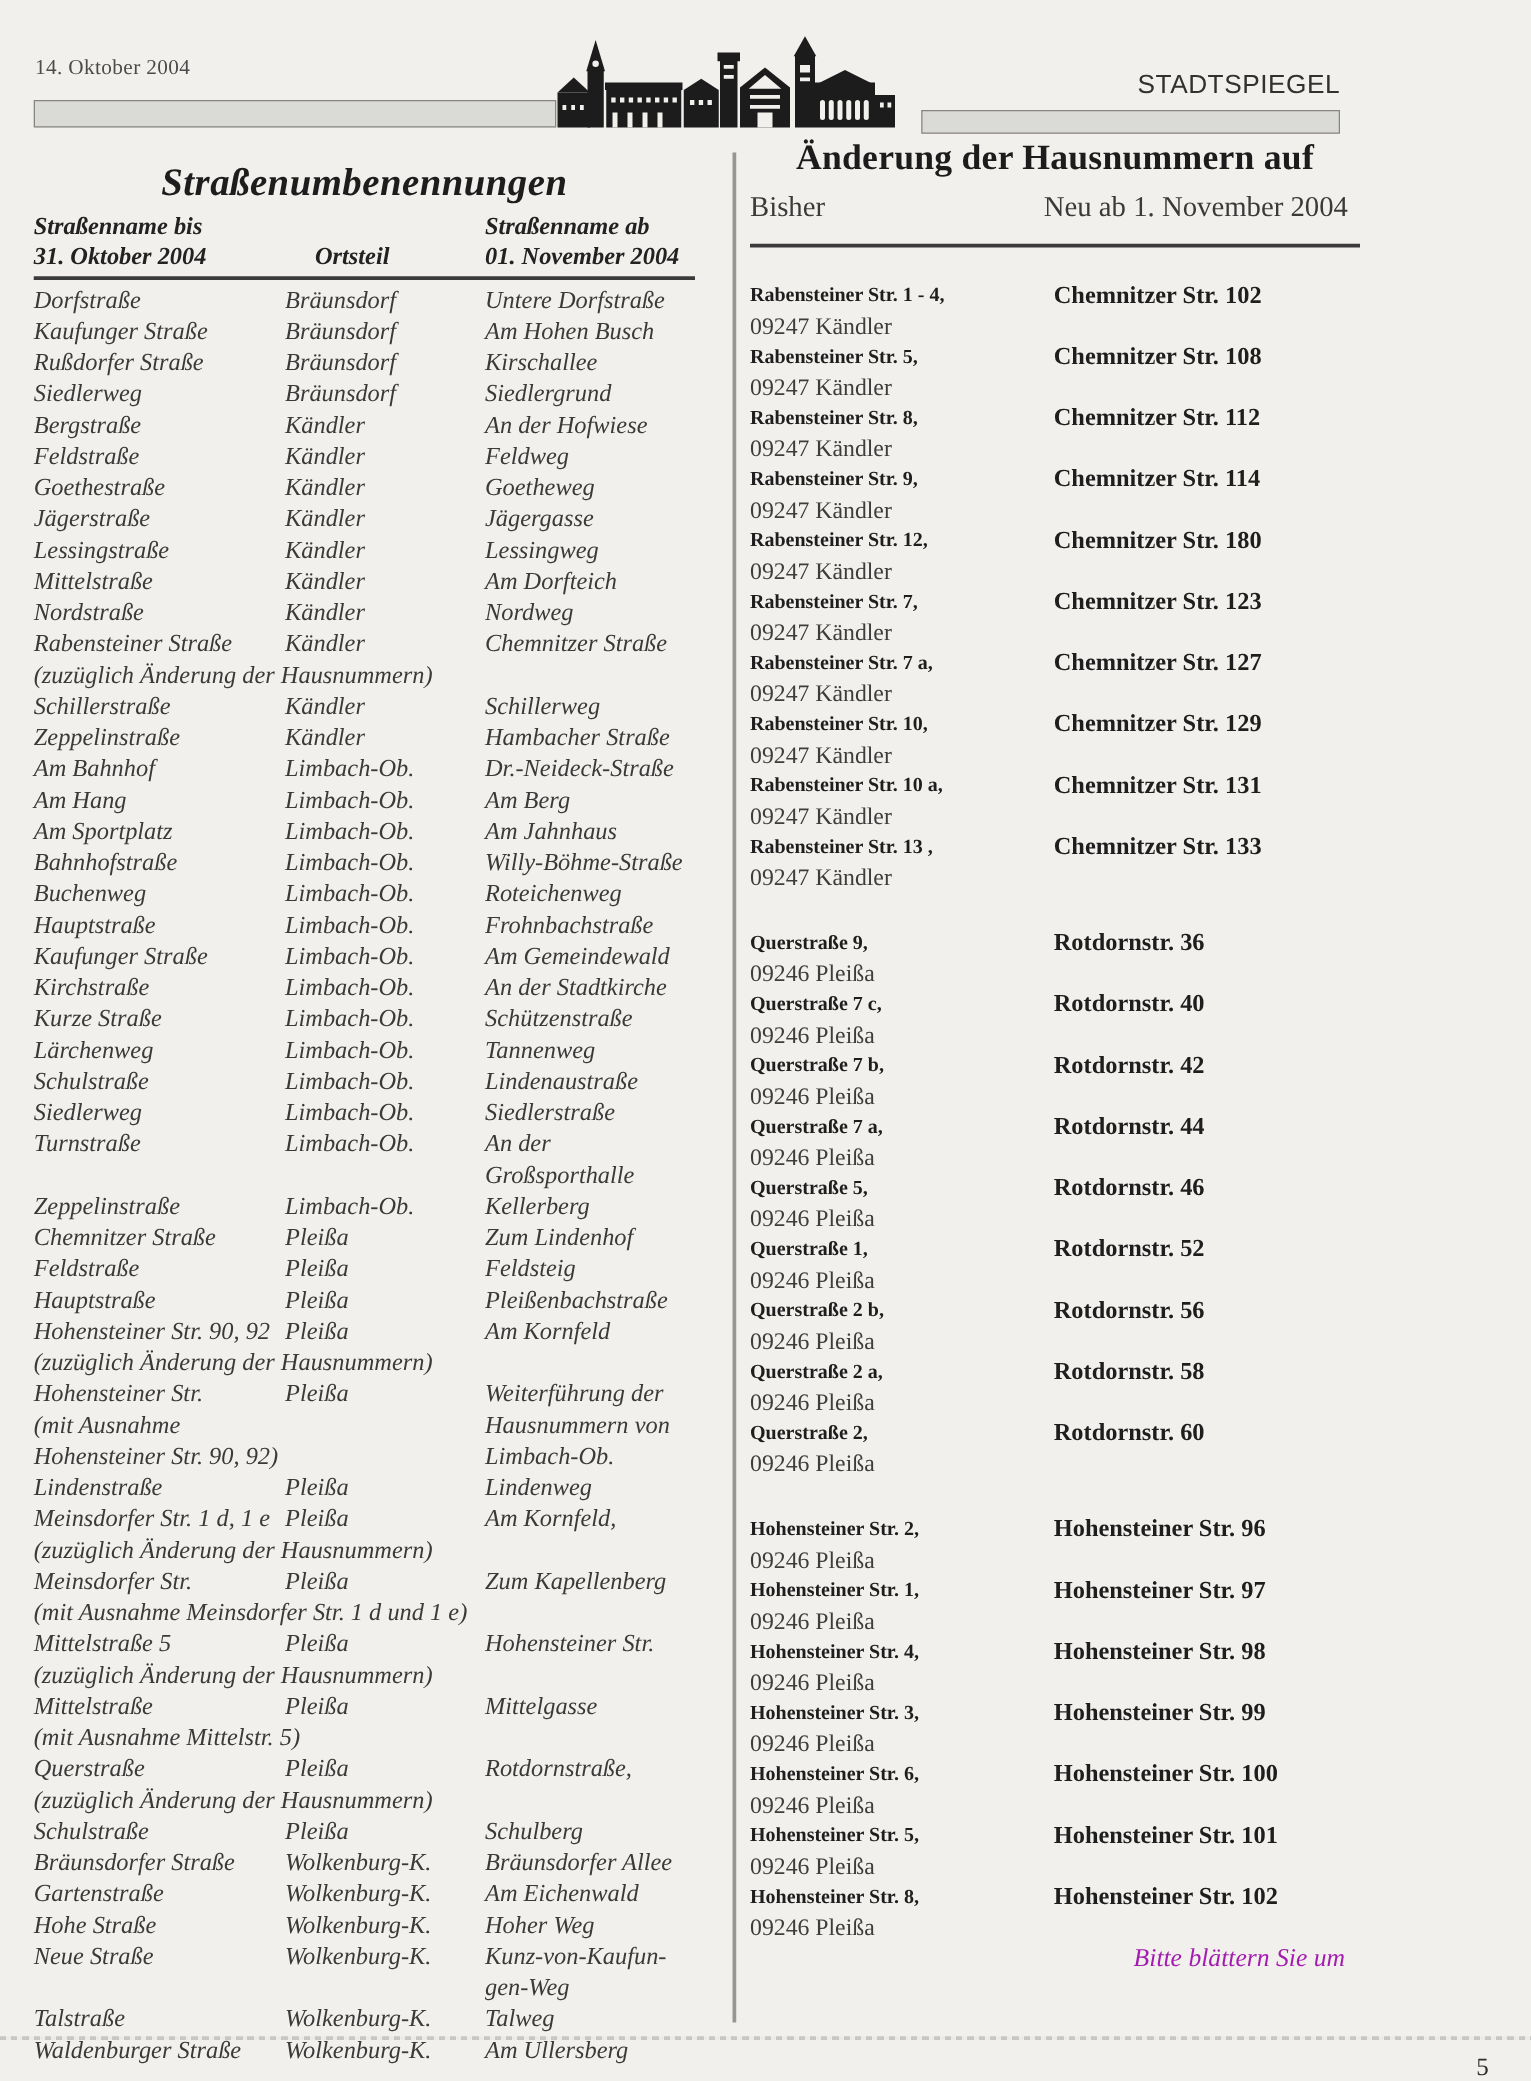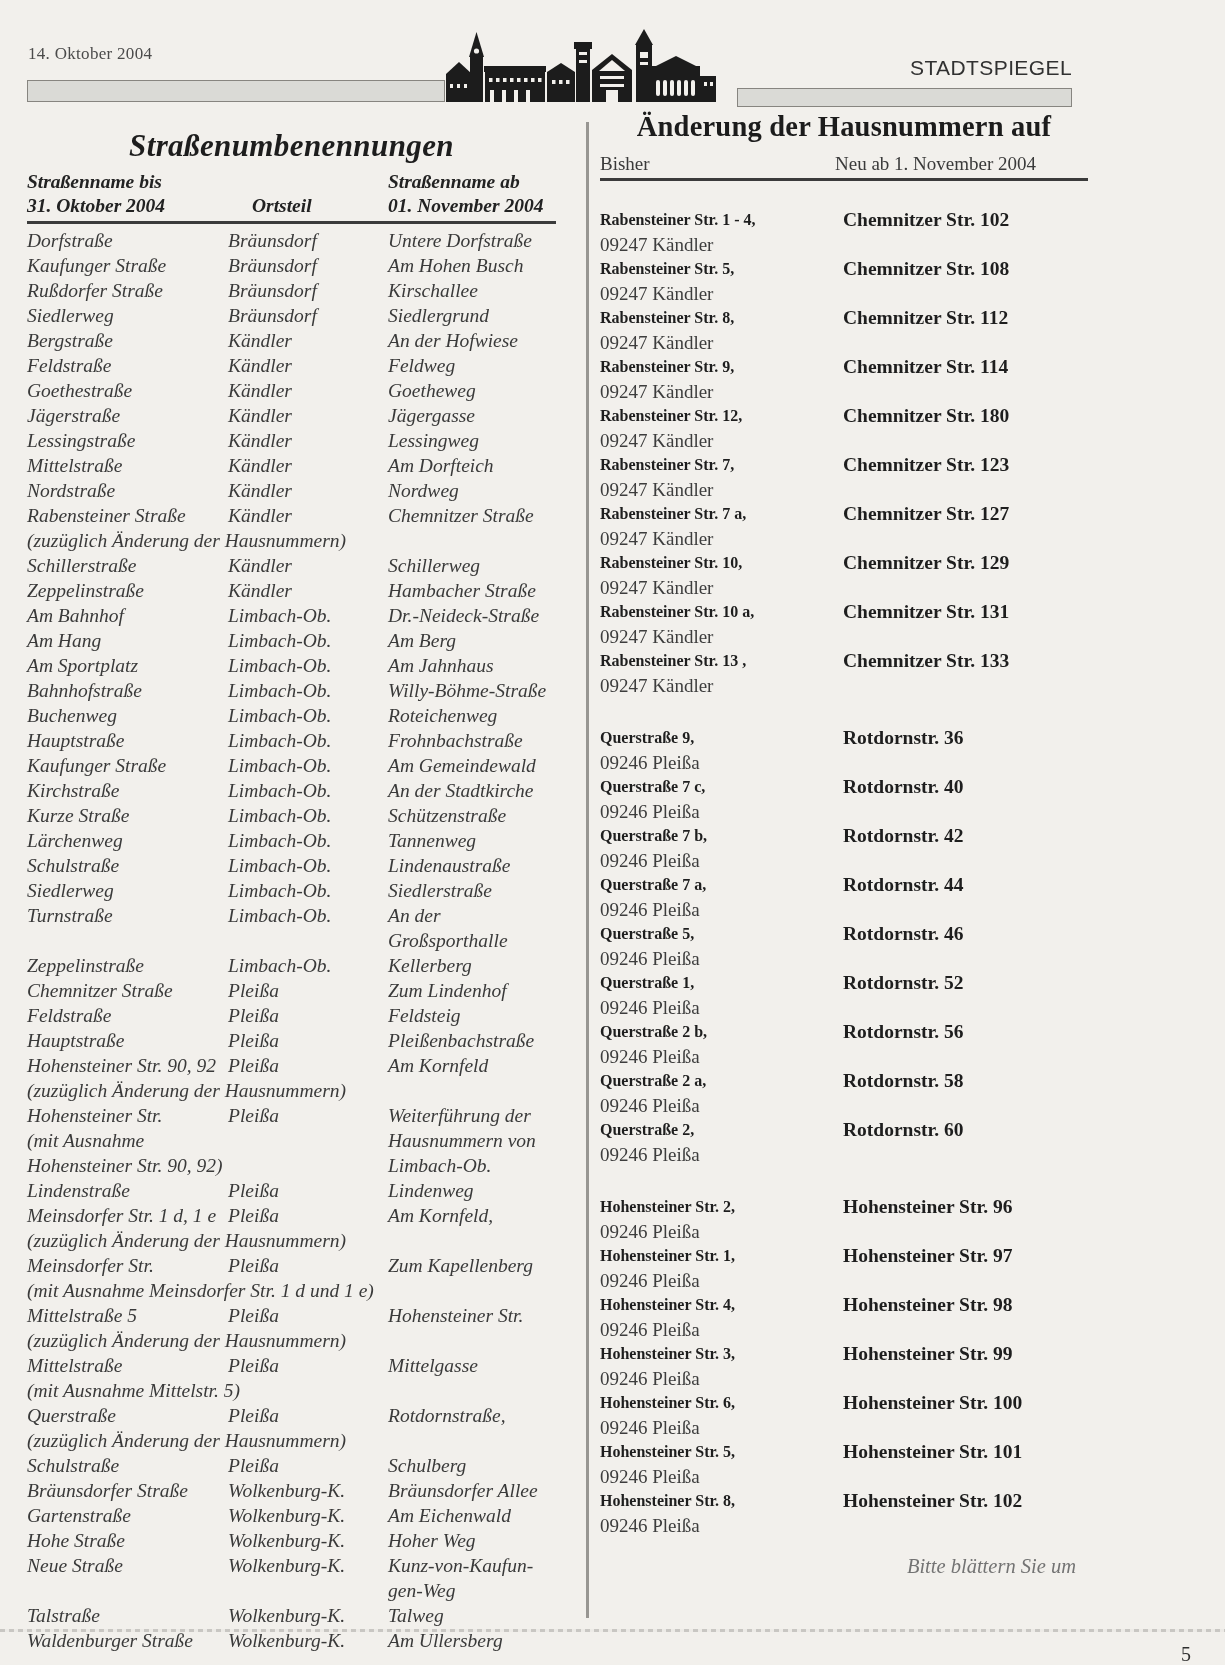--- a/index.html
+++ b/index.html
@@ -32,32 +32,32 @@
   .th { font-weight:bold; font-size:19.5px; line-height:24px; color:#222; }
   .th-district { padding-left:24px; }
   .lcell { font-size:19.5px; line-height:25px; white-space:pre-line; color:#3a3a3a; }
   .lbody { padding-top:4px; }
   .lnote { grid-column:1 / -1; }
 
   
   .col-right { position:absolute; left:600px; top:108px; width:488px; }
   .col-right h1 { font-size:28.5px; line-height:37px; font-weight:bold; color:#1c1c1c;
     text-align:center; letter-spacing:.2px; }
-  .rhead { position:relative; margin-top:8px; font-size:19px; color:#3a3a3a;
-    border-bottom:3px solid #3b3b3b; padding-bottom:3px; }
+  .rhead { position:relative; margin-top:8px; font-size:23px; color:#3a3a3a;
+    border-bottom:3px solid #3b3b3b; padding-bottom:16px; }
   .rh-new { position:absolute; left:235px; top:0; }
   .r-entries { margin-top:26px; }
   .r-group + .r-group { margin-top:28px; }
   .r-entry { position:relative; min-height:49px; }
   .r-old { font-weight:bold; font-size:16px; line-height:26px; color:#1e1e1e; }
   .r-place { font-size:19px; line-height:23px; color:#3d3d3d; }
   .r-new { position:absolute; left:243px; top:0; font-weight:bold; font-size:19.5px;
     line-height:26px; color:#1e1e1e; }
-  .footer-note { margin-top:18px; padding-right:12px; text-align:right;
-    font-style:italic; font-size:20.5px; color:#737373; }
+  .footer-note { margin-top:2px; padding-right:12px; text-align:right;
+    font-style:italic; font-size:20.5px; color:#a21caf; }
 
   .pagenum { position:absolute; left:1181px; top:1643px; font-size:20px; color:#2e2e2e; }
   .scan-line { position:absolute; left:0; right:0; top:1629px; height:3px; opacity:.45;
     background:repeating-linear-gradient(90deg, rgba(75,73,69,.55) 0 5px, rgba(75,73,69,.07) 5px 9px); }
 </style>
 </head>
 <body>
 
 <div class="page">
 

